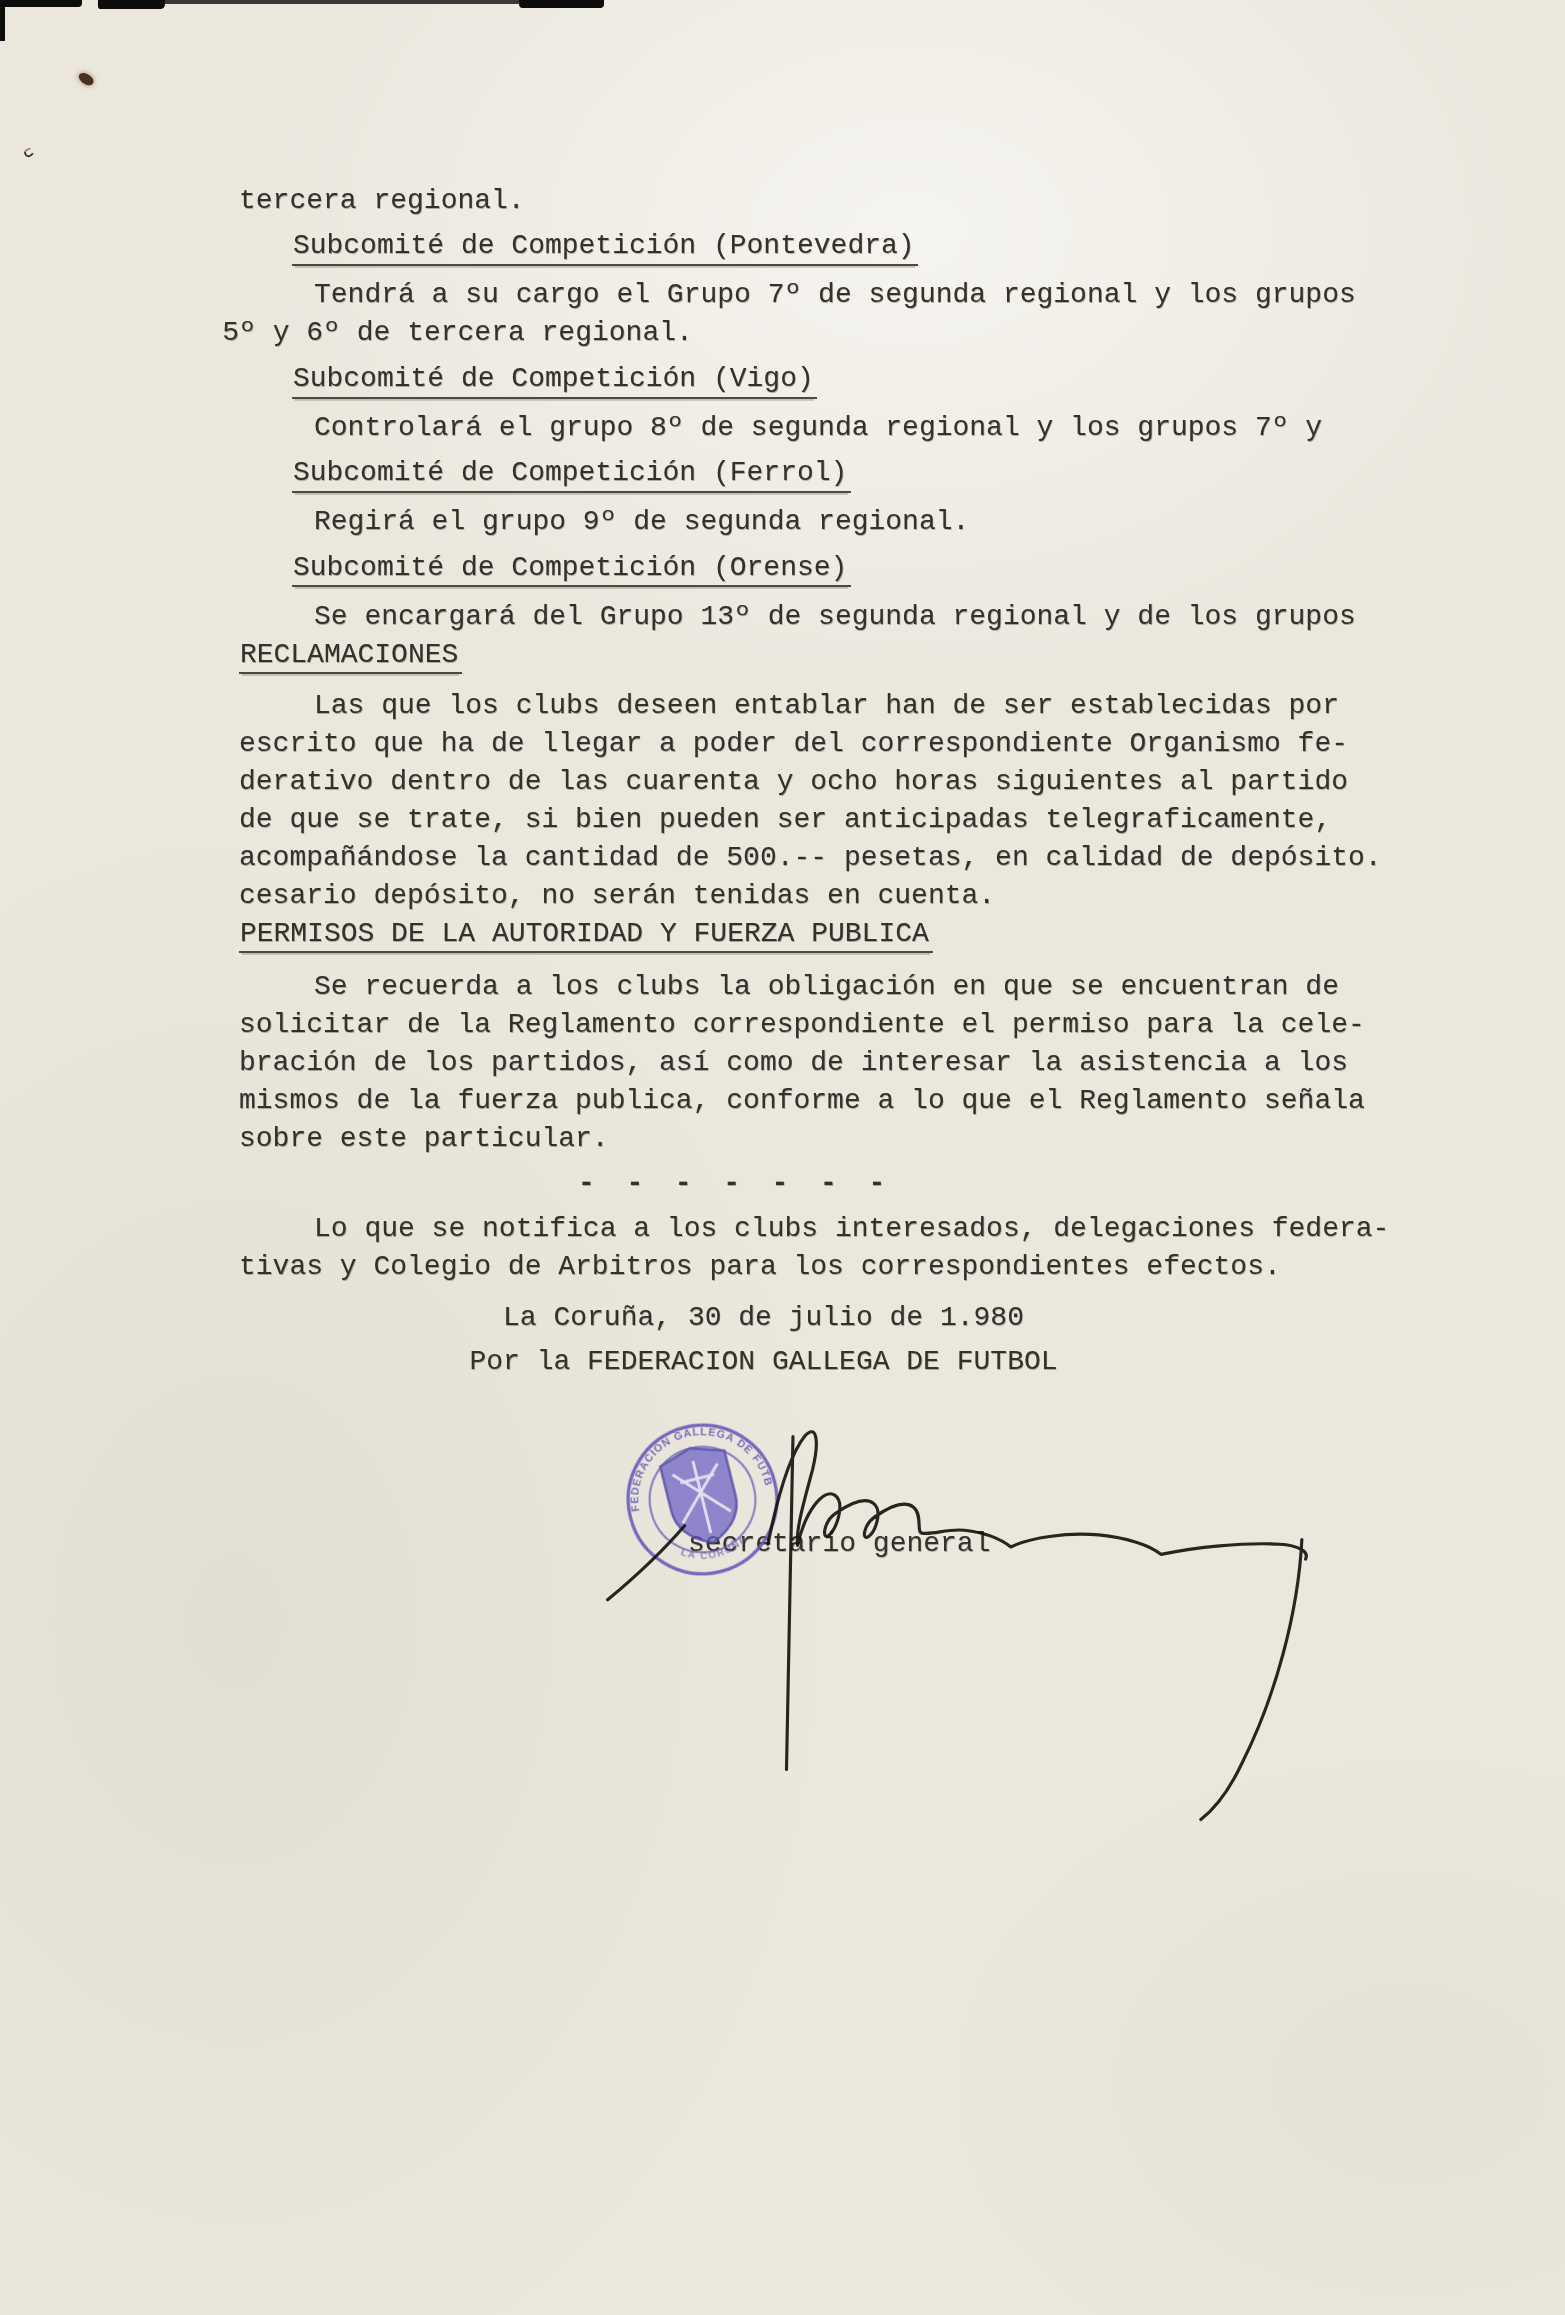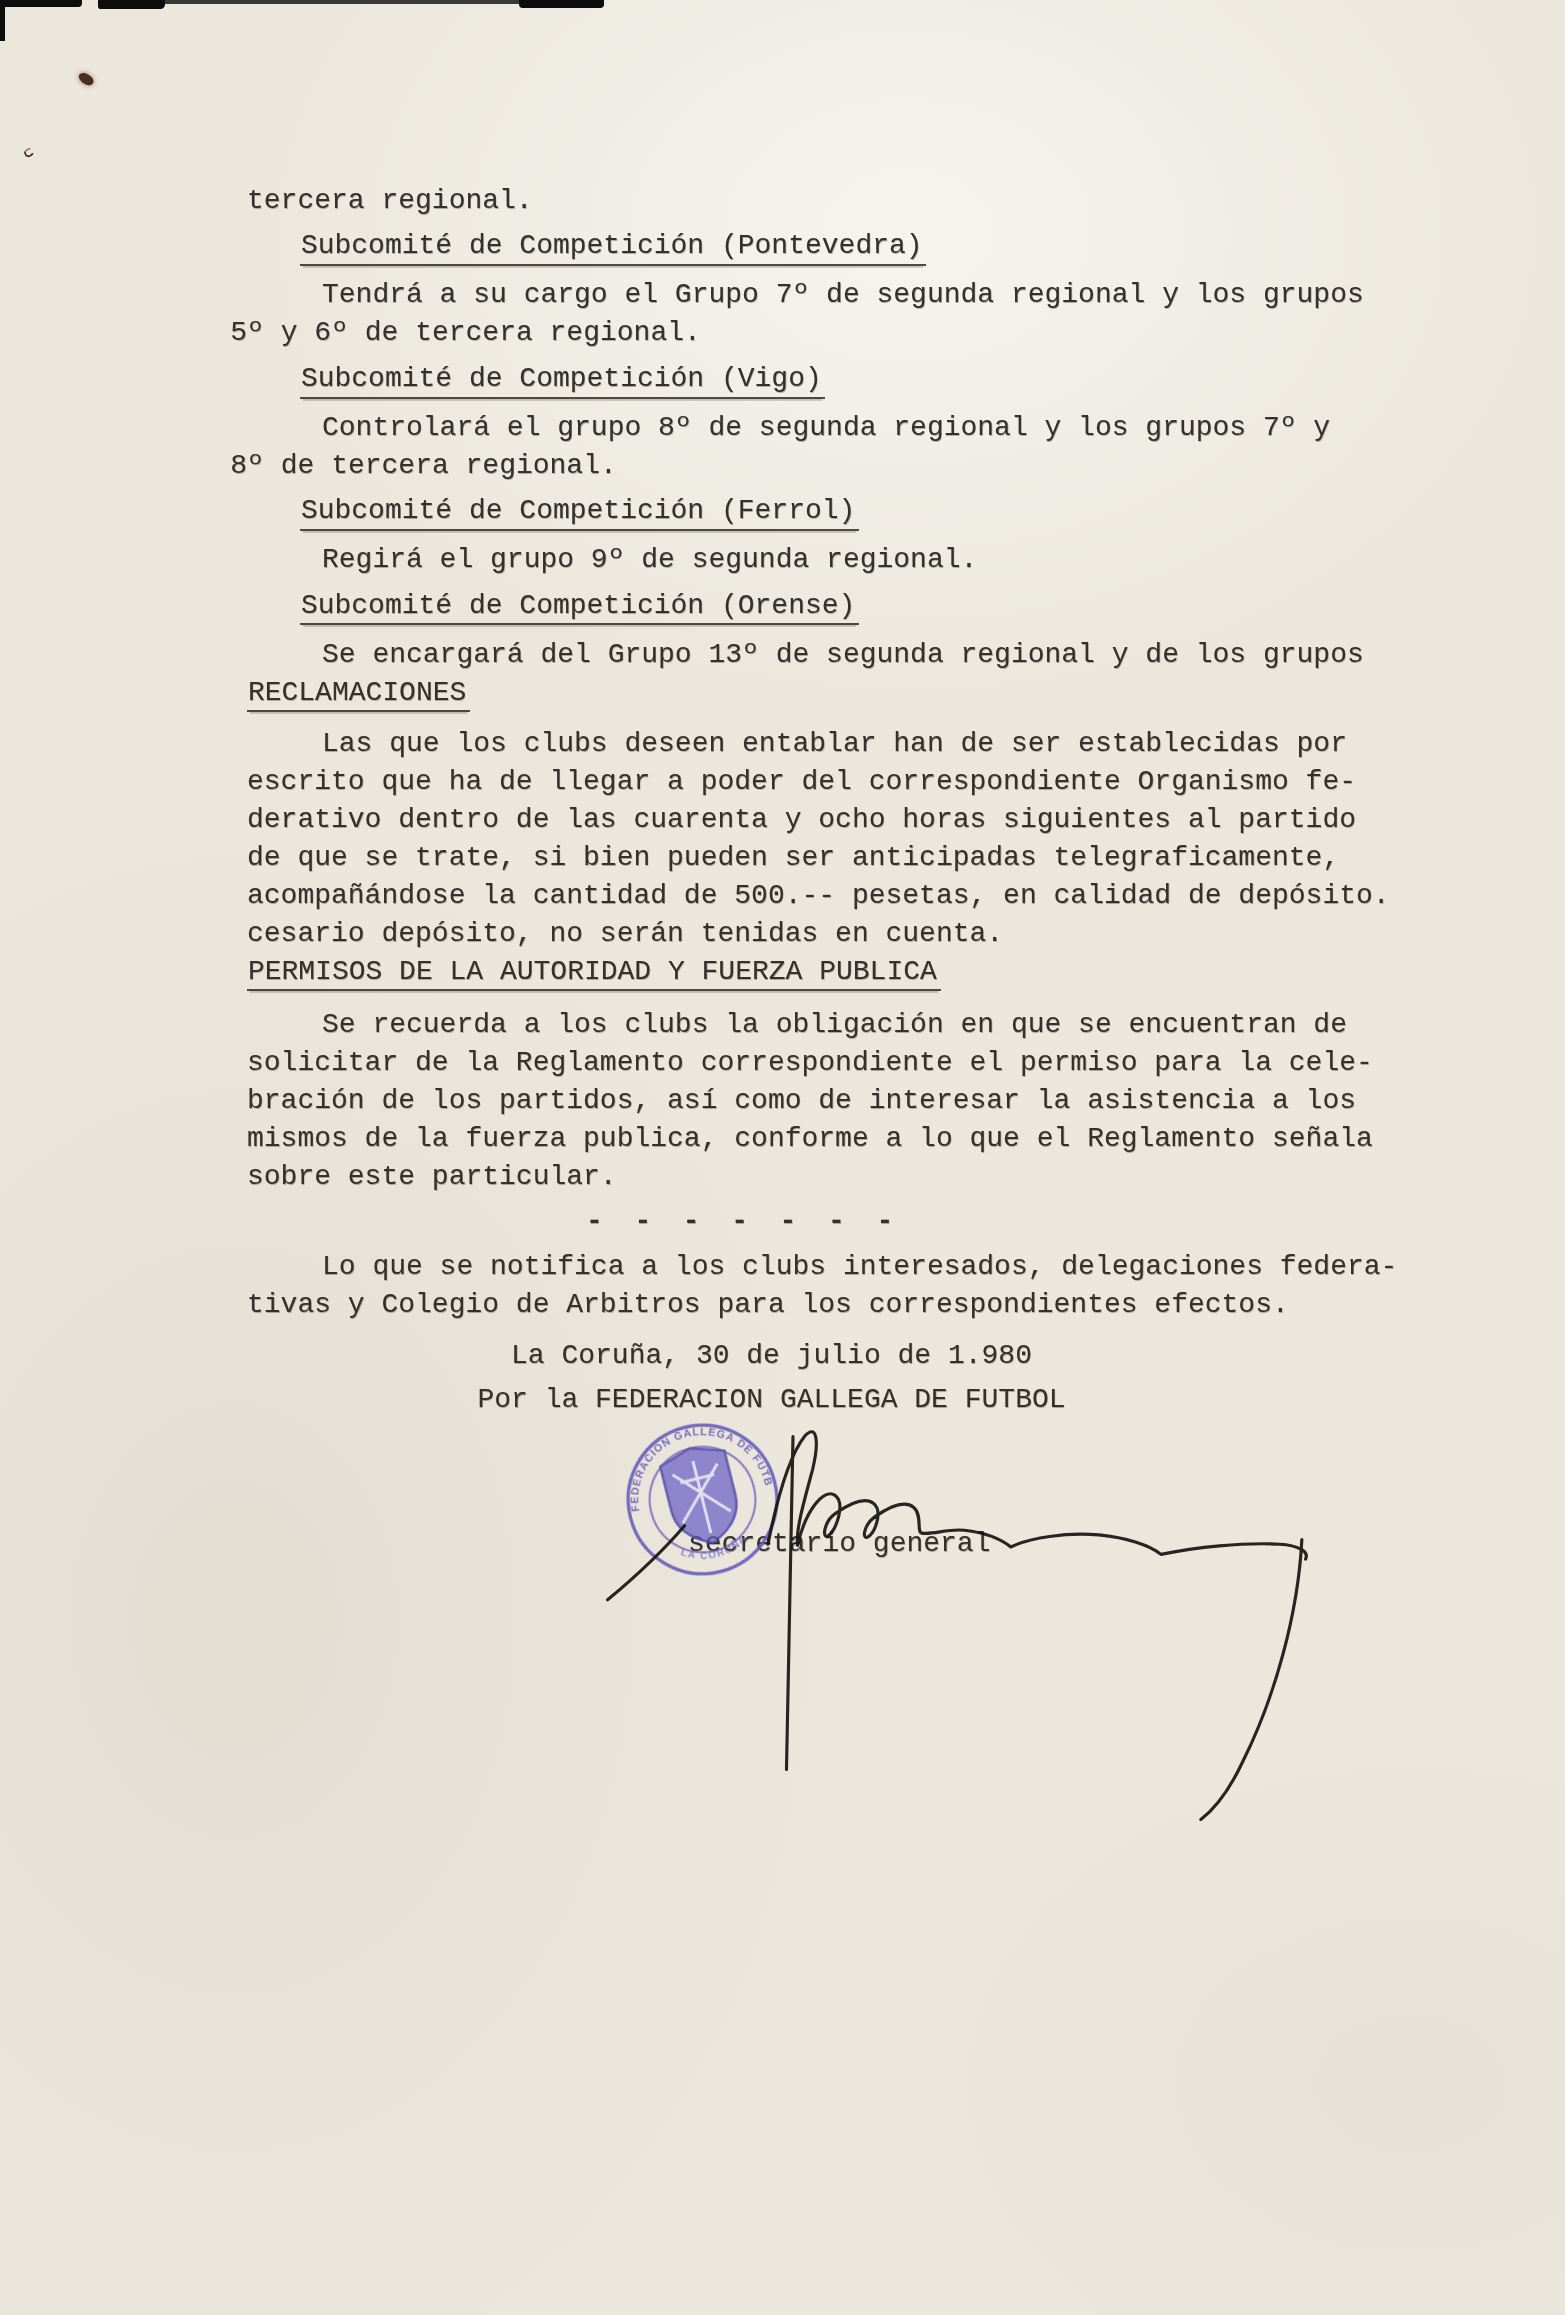--- a/index.html
+++ b/index.html
@@ -11,21 +11,21 @@
     background:
       radial-gradient(ellipse 1020px 742px at 58% 10%, rgba(255,255,255,0.55), rgba(255,255,255,0) 65%),
       radial-gradient(ellipse 835px 1113px at 15% 70%, rgba(208,202,186,0.30), rgba(208,202,186,0) 70%),
       radial-gradient(ellipse 649px 464px at 90% 90%, rgba(214,208,192,0.25), rgba(214,208,192,0) 70%),
       var(--paper,#ebe7dd);
     font-family:"Liberation Mono","DejaVu Sans Mono",monospace;
     color:var(--ink,#34302a);
   }
   
   #doc-flow{
-    position:absolute;left:12px;top:0;width:1352px;
+    position:absolute;left:4px;top:0;width:1352px;
     padding:182px 68px 0 235px;
     box-sizing:border-box;
   }
   .line{
     height:38px;line-height:38px;
     font-size:28px;white-space:pre;
     text-shadow:0.6px 0.6px 0 rgba(52,48,42,0.35);
   }
   .first{margin-left:75px;}
   .neg{margin-left:-16.7px;}
@@ -88,21 +88,20 @@
 
 <div id="page" style="--paper: #ebe7dd; --ink: #34302a;">
 
   <div id="doc-flow">
       <div class="line plain">tercera regional.</div>
       <div class="line hsub"><span class="u">Subcomité de Competición (Pontevedra)</span></div>
       <div class="line first">Tendrá a su cargo el Grupo 7º de segunda regional y los grupos</div>
       <div class="line neg">5º y 6º de tercera regional.</div>
       <div class="line hsub"><span class="u">Subcomité de Competición (Vigo)</span></div>
       <div class="line first">Controlará el grupo 8º de segunda regional y los grupos 7º y</div>
-      <div class="line neg">8º de tercera regional.</div>
       <div class="line hsub"><span class="u">Subcomité de Competición (Ferrol)</span></div>
       <div class="line first">Regirá el grupo 9º de segunda regional.</div>
       <div class="line hsub"><span class="u">Subcomité de Competición (Orense)</span></div>
       <div class="line first">Se encargará del Grupo 13º de segunda regional y de los grupos</div>
       <div class="line hmain"><span class="u">RECLAMACIONES</span></div>
       <div class="line first">Las que los clubs deseen entablar han de ser establecidas por</div>
       <div class="line cont">escrito que ha de llegar a poder del correspondiente Organismo fe-</div>
       <div class="line cont">derativo dentro de las cuarenta y ocho horas siguientes al partido</div>
       <div class="line cont">de que se trate, si bien pueden ser anticipadas telegraficamente,</div>
       <div class="line cont">acompañándose la cantidad de 500.-- pesetas, en calidad de depósito.</div>

